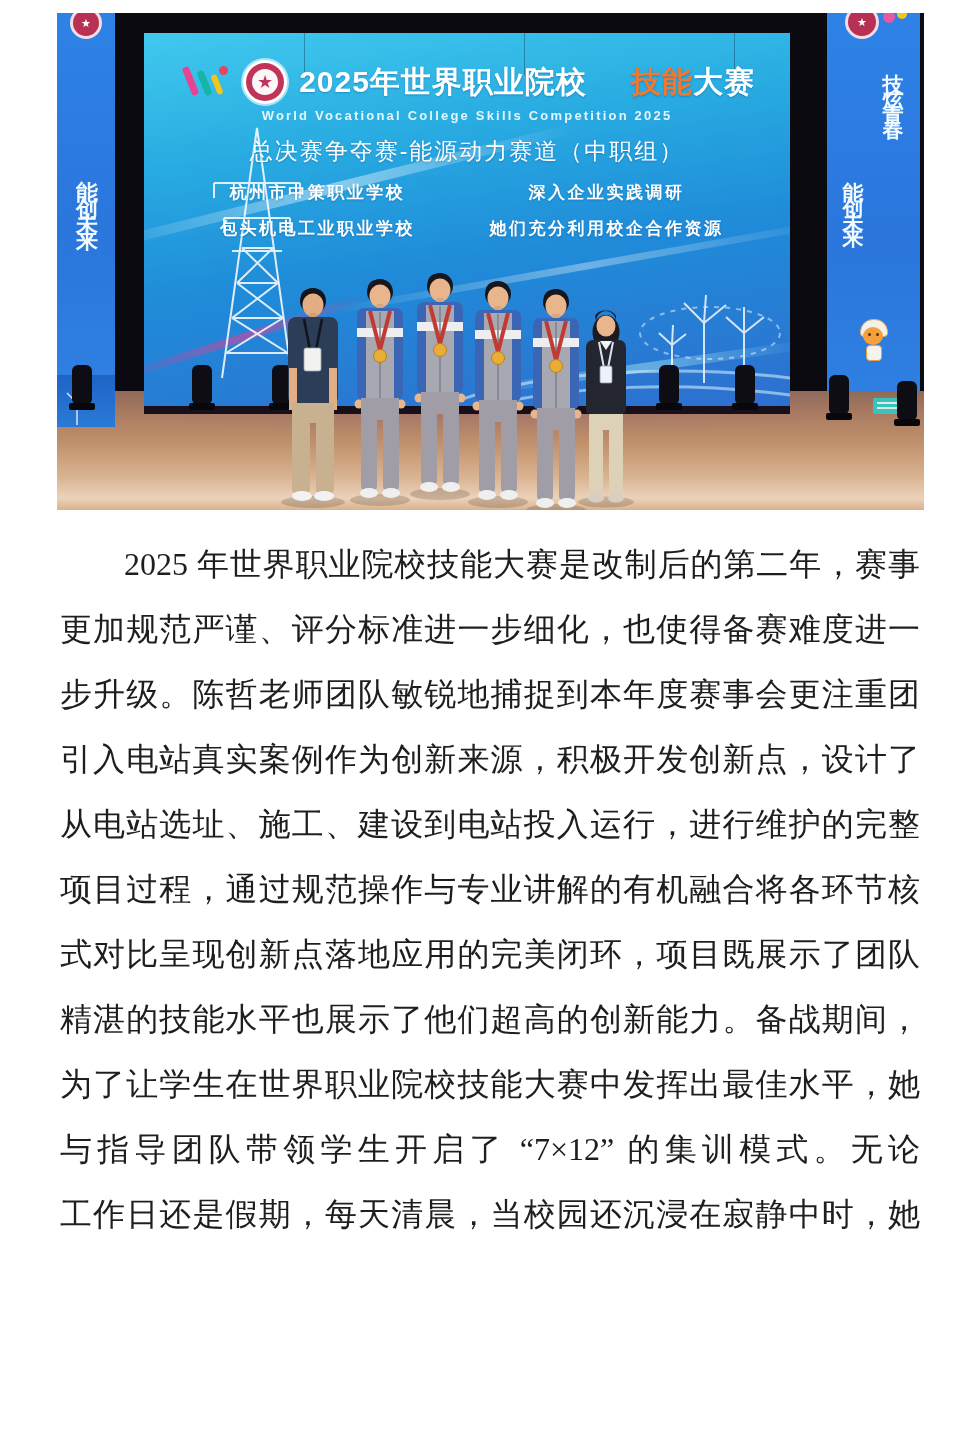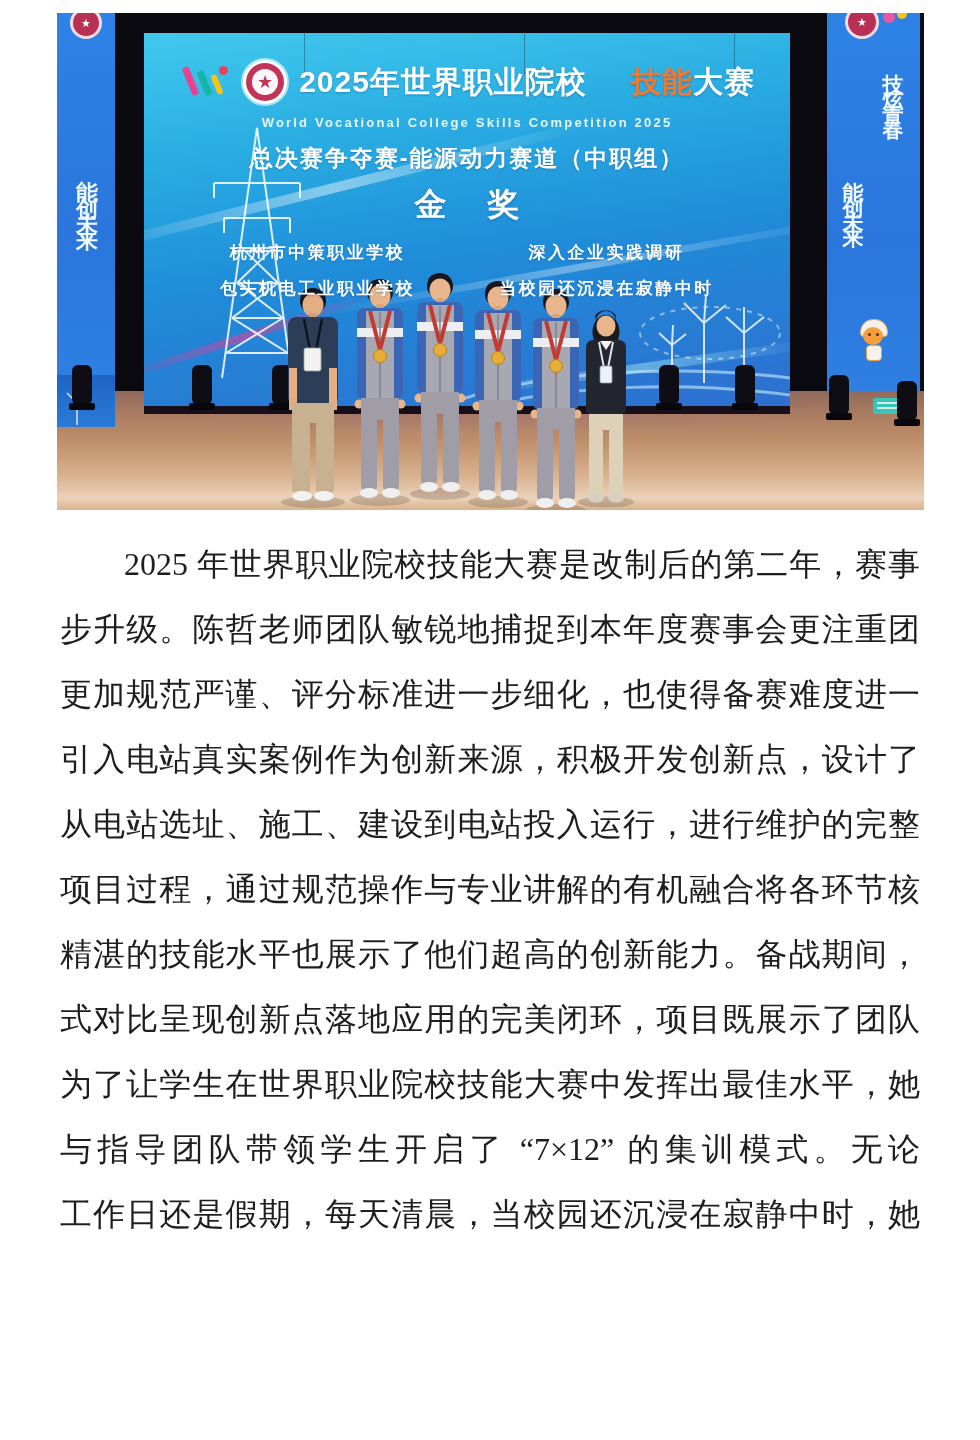--- a/index.html
+++ b/index.html
@@ -36,22 +36,22 @@
   .mark .b1{left:8px;top:4px;width:7px;height:30px;background:#e84393;transform:rotate(-22deg);}
   .mark .b2{left:22px;top:8px;width:7px;height:26px;background:#16b5a5;transform:rotate(-22deg);}
   .mark .b3{left:35px;top:12px;width:6px;height:21px;background:#f5c518;transform:rotate(-22deg);}
   .mark .dot{left:40px;top:4px;width:9px;height:9px;border-radius:50%;background:#e8435f;}
   .emblem{width:44px;height:44px;border-radius:50%;background:#fff;display:flex;align-items:center;justify-content:center;box-shadow:0 0 0 2px rgba(255,255,255,.6);}
   .emblem-ring{width:38px;height:38px;border-radius:50%;background:#c13358;display:flex;align-items:center;justify-content:center;}
   .emblem-core{width:26px;height:26px;border-radius:50%;background:#fdf6f8;display:flex;align-items:center;justify-content:center;
     color:#c13358;font-size:18px;line-height:1;}
   .screen-title{font-size:30px;font-weight:bold;letter-spacing:1px;text-shadow:0 1px 2px rgba(0,60,120,.35);}
   .hl{color:#f07830;margin-left:44px;}
-  .subtitle{margin-top:10px;font-size:13px;font-weight:600;letter-spacing:2.2px;color:#eefaff;opacity:.95;}
-  .event{margin-top:13px;font-size:23px;font-weight:bold;letter-spacing:2px;text-shadow:0 1px 2px rgba(0,60,120,.3);}
+  .subtitle{margin-top:3px;font-size:13px;font-weight:600;letter-spacing:2.2px;color:#eefaff;opacity:.95;}
+  .event{margin-top:13px;font-size:23px;font-weight:normal;letter-spacing:2px;text-shadow:0 1px 2px rgba(0,60,120,.3);}
   .award{margin-top:9px;font-size:32px;font-weight:bold;letter-spacing:16px;padding-left:16px;text-shadow:0 1px 3px rgba(0,60,120,.35);}
   .schools{margin-top:14px;display:flex;flex-direction:column;gap:13px;}
   .school-row{display:flex;justify-content:center;gap:49px;}
   .school{font-size:17px;font-weight:bold;letter-spacing:2.5px;text-shadow:0 1px 2px rgba(0,60,120,.3);white-space:nowrap;}
   .school.l{width:230px;text-align:center;}
   .school.r{width:250px;text-align:center;}
 
   
   .banner{position:absolute;top:0;background:linear-gradient(180deg,#2e82e6,#2a76dc 60%,#2f7fe2);overflow:hidden;}
   .banner-left{left:0;width:58px;height:362px;}
@@ -130,29 +130,28 @@
             <div class="emblem-ring">
                 <div class="emblem-core">
               <span>★</span>
             </div>
               </div>
           </div>
           <div class="screen-title"><span>2025年世界职业院校</span><span class="hl">技能</span><span>大赛</span></div>
         </div>
         <div class="subtitle">World Vocational College Skills Competition 2025</div>
         <div class="event">总决赛争夺赛-能源动力赛道（中职组）</div>
-        <div class="award">金 奖</div>
         <div class="schools">
           <div class="school-row">
             <div class="school l">杭州市中策职业学校</div>
             <div class="school r">深入企业实践调研</div>
           </div>
           <div class="school-row">
             <div class="school l">包头机电工业职业学校</div>
-            <div class="school r">当校园还沉浸在寂静中时</div>
+            <div class="school r">她们充分利用校企合作资源</div>
           </div>
         </div>
       </div>
     </div>
 
     <div class="banner banner-left">
       <div class="ring-logo" style="left:13px;top:-6px;width:26px;height:26px;">★</div>
       <div class="vtext">能创未来</div>
     </div>
     <div class="mini-apron">
@@ -251,25 +250,25 @@
       <use href="#student" x="323" y="265"></use>
       <use href="#student" x="383" y="259"></use>
       <use href="#student" x="441" y="267"></use>
       <use href="#student" x="499" y="275"></use>
       <use href="#teacher-woman" x="549" y="297"></use>
     </svg>
   </div>
 
   <div class="article">
     <div class="tline first">2025 年世界职业院校技能大赛是改制后的第二年，赛事</div>
+    <div class="tline">更加规范严谨、评分标准进一步细化，也使得备赛难度进一</div>
     <div class="tline">步升级。陈哲老师团队敏锐地捕捉到本年度赛事会更注重团</div>
-    <div class="tline">更加规范严谨、评分标准进一步细化，也使得备赛难度进一</div>
     <div class="tline">引入电站真实案例作为创新来源，积极开发创新点，设计了</div>
     <div class="tline">从电站选址、施工、建设到电站投入运行，进行维护的完整</div>
     <div class="tline">项目过程，通过规范操作与专业讲解的有机融合将各环节核</div>
+    <div class="tline">式对比呈现创新点落地应用的完美闭环，项目既展示了团队</div>
     <div class="tline">精湛的技能水平也展示了他们超高的创新能力。备战期间，</div>
-    <div class="tline">式对比呈现创新点落地应用的完美闭环，项目既展示了团队</div>
     <div class="tline">为了让学生在世界职业院校技能大赛中发挥出最佳水平，她</div>
     <div class="tline">与指导团队带领学生开启了 “7×12” 的集训模式。无论</div>
     <div class="tline">工作日还是假期，每天清晨，当校园还沉浸在寂静中时，她</div>
   </div>
 
 </div>
 
 </body></html>

